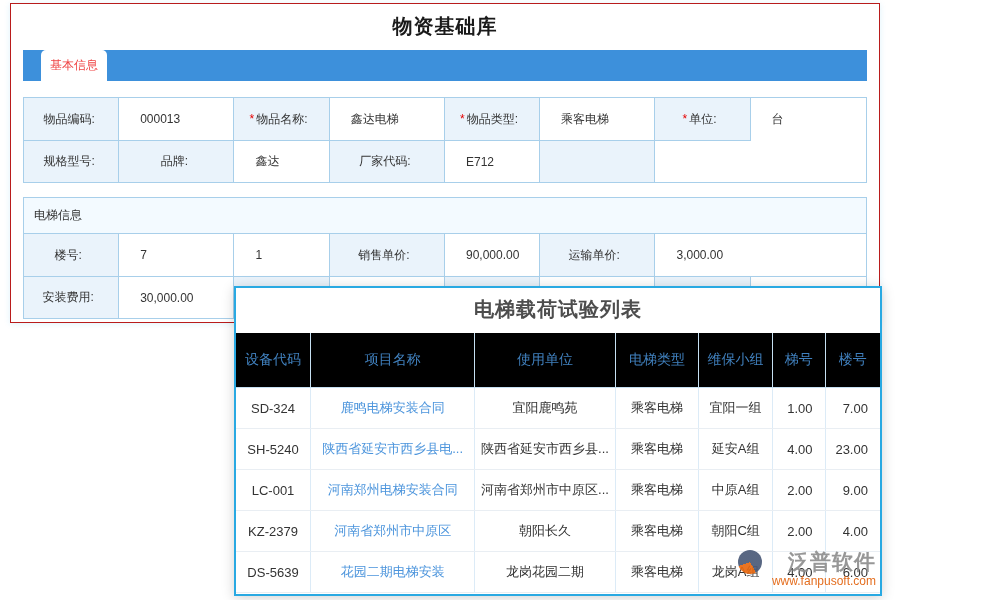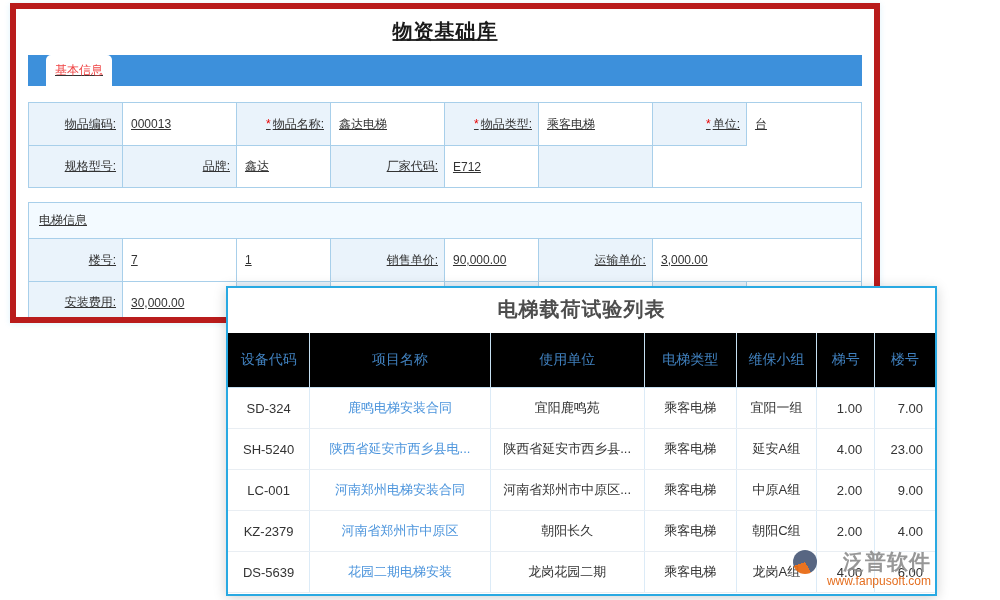--- a/index.html
+++ b/index.html
@@ -3,48 +3,47 @@
 <meta charset="utf-8">
 <style>
   * { box-sizing: border-box; margin: 0; padding: 0; }
   html,body { background:#fff; }
   body { font-family: "Liberation Sans", "DejaVu Sans", sans-serif; color:#333; }
   .stage { position:relative; width:1000px; height:600px; background:#fff; overflow:hidden; }
 
   
   .win1 {
     position:absolute; left:10px; top:3px; width:870px; height:320px;
-    background:#fff; border:6px solid #b91c1c; overflow:hidden;
+    background:#fff; border:1px solid #b91c1c; overflow:hidden;
     box-shadow:0 1px 6px rgba(41,169,226,0.15);
-    text-decoration:underline;
   }
   .win1-title { margin-top:9px; text-align:center; font-size:20px; font-weight:bold; color:#1a1a1a; letter-spacing:1px; }
   .tabbar { margin:10px 12px 0 12px; height:31px; background:#3D90DB; display:flex; align-items:stretch; }
   .tab-active {
     margin-left:18px; width:66px; background:#fff; border-radius:5px 5px 0 0;
     display:flex; align-items:center; justify-content:center;
     font-size:12px; color:#ef4444; cursor:default;
   }
   .formtable { margin:16px 12px 0 12px; border:1px solid #A8CFEA; }
   .frow { display:grid; grid-template-columns:11.3% 13.7% 11.3% 13.7% 11.3% 13.7% 11.3% 13.7%; }
   .frow + .frow .fcell { border-top:1px solid #A8CFEA; }
   .fcell { height:42px; display:flex; align-items:center; font-size:12px; border-right:1px solid #A8CFEA; overflow:hidden; }
   .fcell:last-child { border-right:none; }
-  .flabel { background:#EAF3FB; justify-content:flex-end; padding-right:6px; color:#333; white-space:nowrap; }
-  .fvalue { background:#fff; padding-left:8px; color:#333; }
+  .flabel { background:#EAF3FB; justify-content:center; padding-right:6px; color:#333; white-space:nowrap; }
+  .fvalue { background:#fff; padding-left:21px; color:#333; }
   .req { color:#E60000; margin-right:2px; font-size:12px; }
   .section { margin:14px 12px 0 12px; border:1px solid #A8CFEA; }
   .section-head {
     height:36px; background:#F3FAFF; border-bottom:1px solid #A8CFEA;
     display:flex; align-items:center; padding-left:10px; font-size:12px; color:#333;
   }
 
   
   .win2 {
-    position:absolute; left:226px; top:286px; width:711px; height:310px;
+    position:absolute; left:234px; top:286px; width:648px; height:310px;
     background:#fff; border:2px solid #29A9E2; overflow:hidden;
     box-shadow:0 2px 12px rgba(0,0,0,0.18);
   }
   .win2-title { margin-top:8px; text-align:center; font-size:20px; font-weight:bold; color:#4d4d4d; letter-spacing:1px; }
   .grid-cols { display:grid; grid-template-columns:11.5% 25.5% 21.8% 13% 11.4% 8.2% 8.6%; }
   .thead { margin-top:10px; background:#000000; border-bottom:1px solid #C6E0F2; }
   .th {
     height:54px; display:flex; align-items:center; justify-content:center;
     font-size:14px; color:#4080BE; border-left:1px solid #C6E0F2; white-space:nowrap; overflow:hidden;
   }

